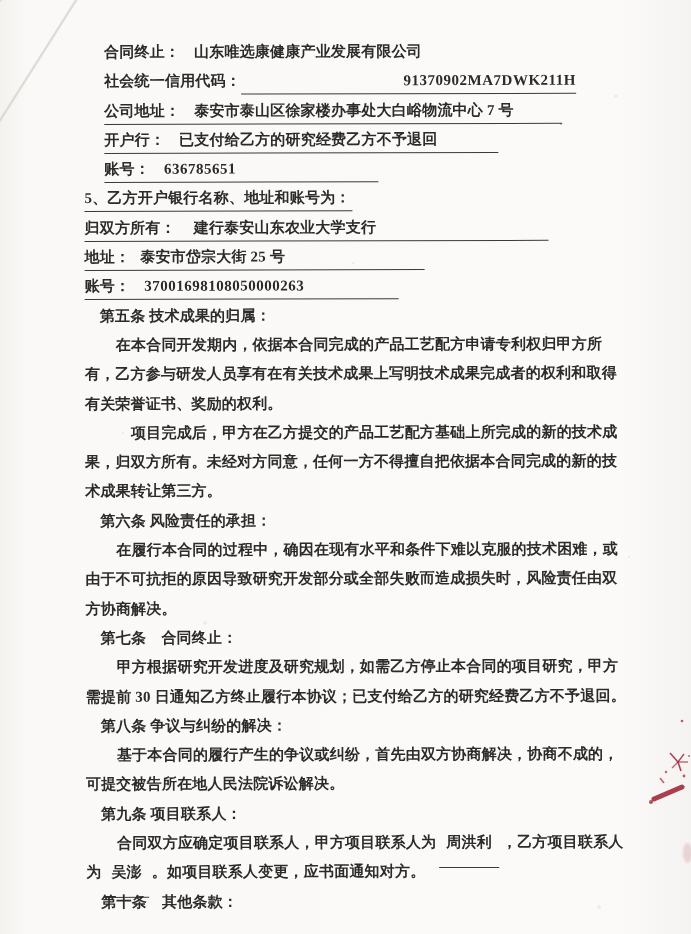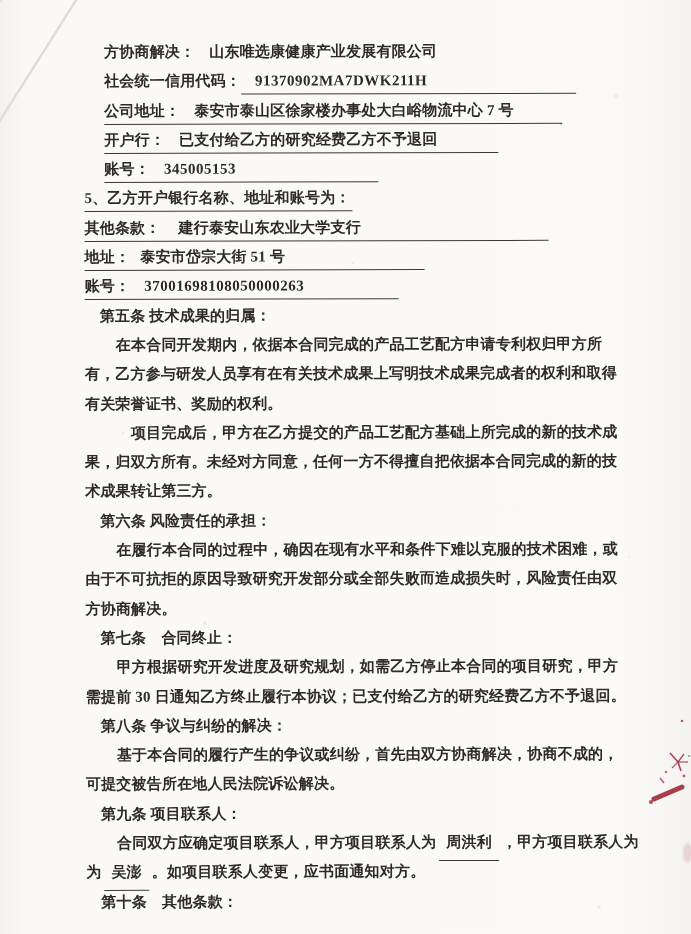--- a/index.html
+++ b/index.html
@@ -31,69 +31,69 @@
     font-weight:600;letter-spacing:.2px;
     transform:rotate(-0.15deg);transform-origin:top left;
   }
   .line{height:29.3px;white-space:nowrap;}
   .blk1{margin-left:20px;}
   .heading{padding-left:15px;}
   .indent2{padding-left:31px;}
   .indent3{padding-left:46px;}
   .ul{display:inline-block;border-bottom:1.6px solid #3a3a38;padding-bottom:1px;line-height:23px;}
   .val{padding-left:14px;}
-  .val-num{padding-left:14px;font-family:"Liberation Serif","DejaVu Serif",serif;letter-spacing:.5px;}
-  .name{border-bottom:1.6px solid #3a3a38;padding:0 7px 10px 7px;margin:0 3px;}
+  .val-num{padding-left:14px;font-family:"Liberation Serif","DejaVu Serif",serif;letter-spacing:.5px;text-align:right;}
+  .name{border-bottom:1.6px solid #3a3a38;padding:0 7px 17px 7px;margin:0 3px;}
   .ink{position:absolute;pointer-events:none;}
   .smudge{
     position:absolute;left:683px;top:843px;width:9px;height:20px;border-radius:50%;
     background:rgba(205,125,135,.28);filter:blur(1px);
   }
 </style>
 </head>
 <body>
 
 <div class="paper-speckles"></div>
 
 <svg class="fold-line" width="110" height="150" viewBox="0 0 110 150">
   <line x1="80" y1="-6" x2="-6" y2="130" stroke="#dbd8d3" stroke-width="2.4" opacity="0.85"></line>
 </svg>
 
 <div class="doc">
 
   <div class="line blk1">
-    <span>方协商解决：</span><span class="val">山东唯选康健康产业发展有限公司</span>
+    <span>合同终止：</span><span class="val">山东唯选康健康产业发展有限公司</span>
   </div>
 
   <div class="line blk1">
     <span>社会统一信用代码：</span><span class="ul val-num" style="min-width:321px">91370902MA7DWK211H</span>
   </div>
 
   <div class="line blk1">
     <span class="ul" style="min-width:458px"><span>公司地址：</span><span class="val">泰安市泰山区徐家楼办事处大白峪物流中心 7 号</span></span>
   </div>
 
   <div class="line blk1">
     <span class="ul" style="min-width:394px"><span>开户行：</span><span class="val">已支付给乙方的研究经费乙方不予退回</span></span>
   </div>
 
   <div class="line blk1">
-    <span class="ul" style="min-width:274px"><span>账号：</span><span class="val-num">345005153</span></span>
+    <span class="ul" style="min-width:274px"><span>账号：</span><span class="val-num">636785651</span></span>
   </div>
 
   <div class="line">
     <span class="ul" style="min-width:268px">5、乙方开户银行名称、地址和账号为：</span>
   </div>
 
   <div class="line">
-    <span class="ul" style="min-width:464px"><span>其他条款：</span><span class="val" style="padding-left:18px">建行泰安山东农业大学支行</span></span>
+    <span class="ul" style="min-width:464px"><span>归双方所有：</span><span class="val" style="padding-left:18px">建行泰安山东农业大学支行</span></span>
   </div>
 
   <div class="line">
-    <span class="ul" style="min-width:340px"><span>地址：</span><span class="val" style="padding-left:10px">泰安市岱宗大街 51 号</span></span>
+    <span class="ul" style="min-width:340px"><span>地址：</span><span class="val" style="padding-left:10px">泰安市岱宗大街 25 号</span></span>
   </div>
 
   <div class="line">
     <span class="ul" style="min-width:314px"><span>账号：</span><span class="val-num">37001698108050000263</span></span>
   </div>
 
   <div class="line heading">第五条 技术成果的归属：</div>
   <div class="line indent2">在本合同开发期内，依据本合同完成的产品工艺配方申请专利权归甲方所</div>
   <div class="line">有，乙方参与研发人员享有在有关技术成果上写明技术成果完成者的权利和取得</div>
   <div class="line">有关荣誉证书、奖励的权利。</div>
@@ -109,21 +109,21 @@
   <div class="line heading">第七条　合同终止：</div>
   <div class="line indent2">甲方根据研究开发进度及研究规划，如需乙方停止本合同的项目研究，甲方</div>
   <div class="line">需提前 30 日通知乙方终止履行本协议；已支付给乙方的研究经费乙方不予退回。</div>
 
   <div class="line heading">第八条 争议与纠纷的解决：</div>
   <div class="line indent2">基于本合同的履行产生的争议或纠纷，首先由双方协商解决，协商不成的，</div>
   <div class="line">可提交被告所在地人民法院诉讼解决。</div>
 
   <div class="line heading">第九条 项目联系人：</div>
   <div class="line indent2">
-    <span>合同双方应确定项目联系人，甲方项目联系人为</span><span class="name">周洪利</span><span>，甲方项目联系人为</span>
+    <span>合同双方应确定项目联系人，甲方项目联系人为</span><span class="name">周洪利</span><span>，乙方项目联系人</span>
   </div>
   <div class="line">
     <span>为</span><span class="name">吴澎</span><span>。如项目联系人变更，应书面通知对方。</span>
   </div>
 
   <div class="line heading">第十条　其他条款：</div>
 
 </div>
 
 <svg class="ink" style="left:648px;top:712px" width="46" height="100" viewBox="0 0 46 100">

